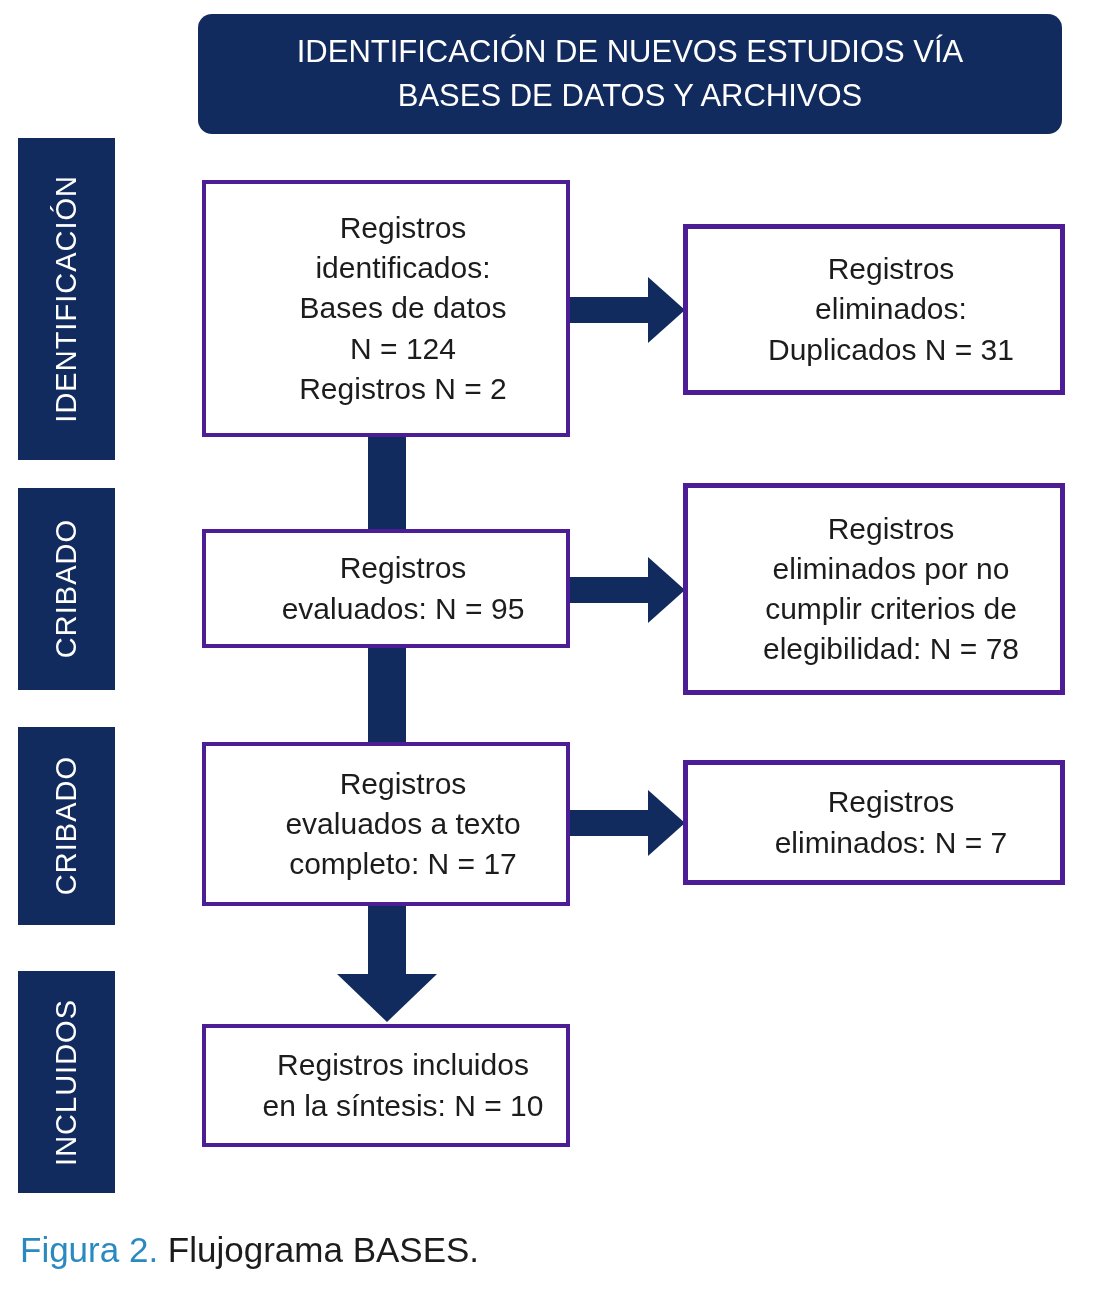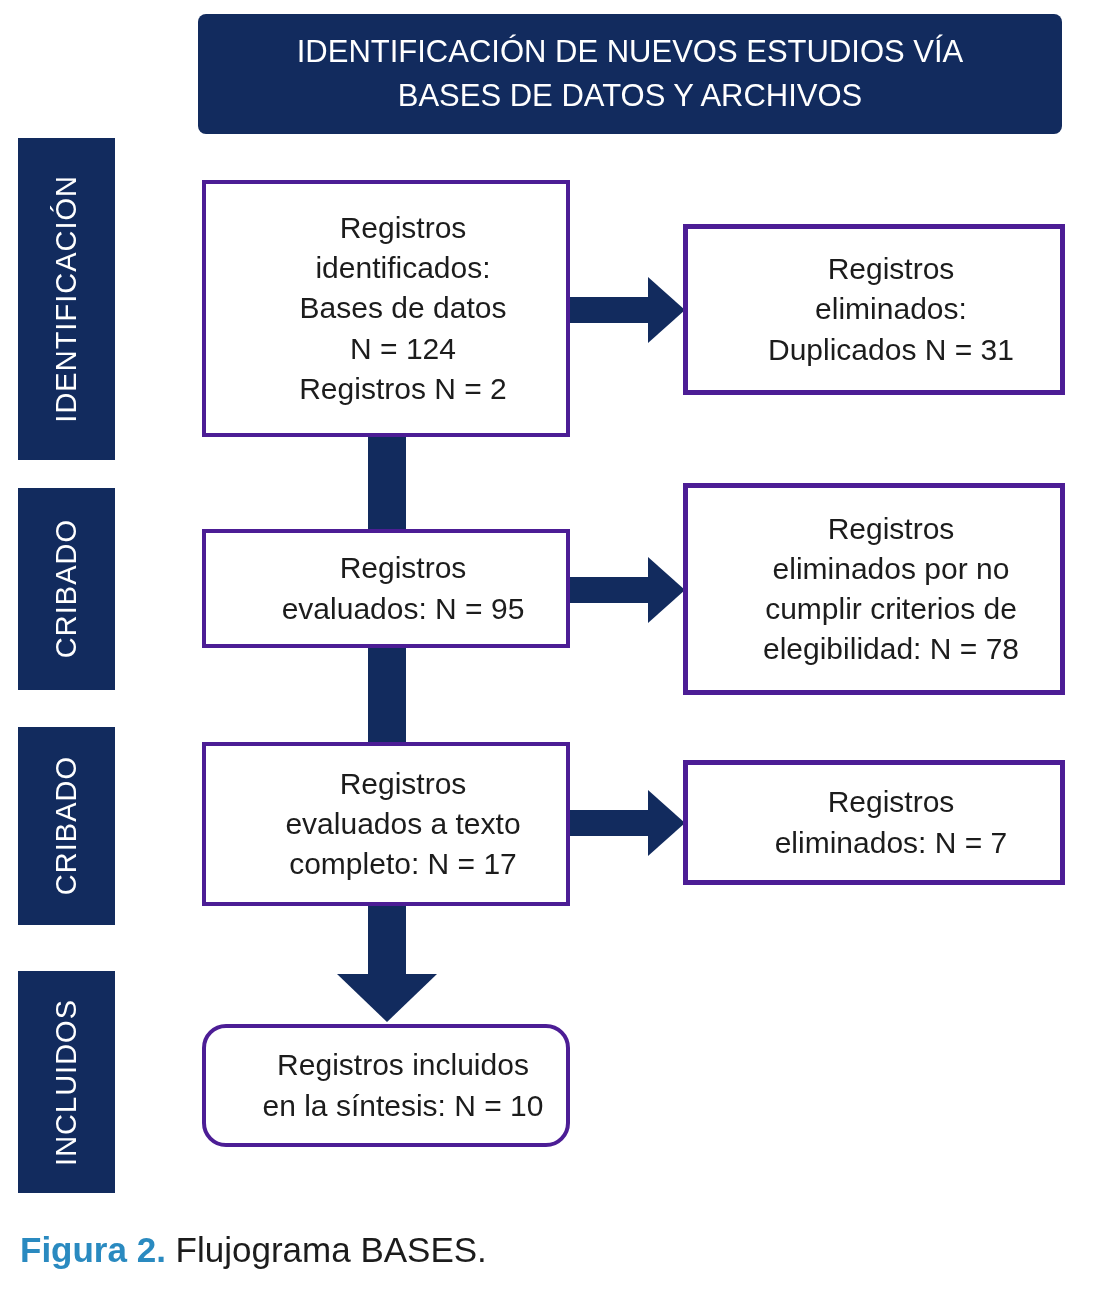--- a/index.html
+++ b/index.html
@@ -11,21 +11,21 @@
     font-family: "Liberation Sans", "DejaVu Sans", sans-serif;
     color: #1c1c1c;
     overflow: hidden;
   }
   
   .header-banner {
     position: absolute;
     left: 198px; top: 14px;
     width: 864px; height: 120px;
     background: #122b5e;
-    border-radius: 8px;
+    border-radius: 14px;
     display: flex; align-items: center; justify-content: center;
     text-align: center;
     color: #ffffff;
     font-size: 31px;
     line-height: 1.42;
     padding: 0 50px;
     box-sizing: border-box;
   }
   
   .stage {
@@ -57,21 +57,21 @@
     font-size: 30px;
     line-height: 1.34;
     white-space: pre-line;
     box-sizing: border-box;
     z-index: 2;
     padding-left: 34px;
   }
   .main-1 { left: 202px; top: 180px; width: 368px; height: 257px; }
   .main-2 { left: 202px; top: 529px; width: 368px; height: 119px; }
   .main-3 { left: 202px; top: 742px; width: 368px; height: 164px; }
-  .main-4 { left: 202px; top: 1024px; width: 368px; height: 123px; border-radius: 24px; }
+  .main-4 { left: 202px; top: 1024px; width: 368px; height: 123px; }
   .side-box { border-width: 5px; }
   .side-1 { left: 683px; top: 224px; width: 382px; height: 171px; }
   .side-2 { left: 683px; top: 483px; width: 382px; height: 212px; }
   .side-3 { left: 683px; top: 760px; width: 382px; height: 125px; }
   
   .v-stem {
     position: absolute;
     left: 368px; width: 38px;
     background: #122b5e;
     z-index: 1;
@@ -110,21 +110,21 @@
   .h-head-2 { top: 557px; }
   .h-head-3 { top: 790px; }
   
   .caption {
     position: absolute;
     left: 20px; top: 1230px;
     font-size: 35px;
   }
   .caption .fig-label {
     color: #2a8ac0;
-    font-weight: bold;
+    font-weight: normal;
     text-align: center;
   }
   .caption .fig-text { color: #1c1c1c; }
 </style>
 </head>
 <body>
 
 <div class="page">
 
   <div class="header-banner">

